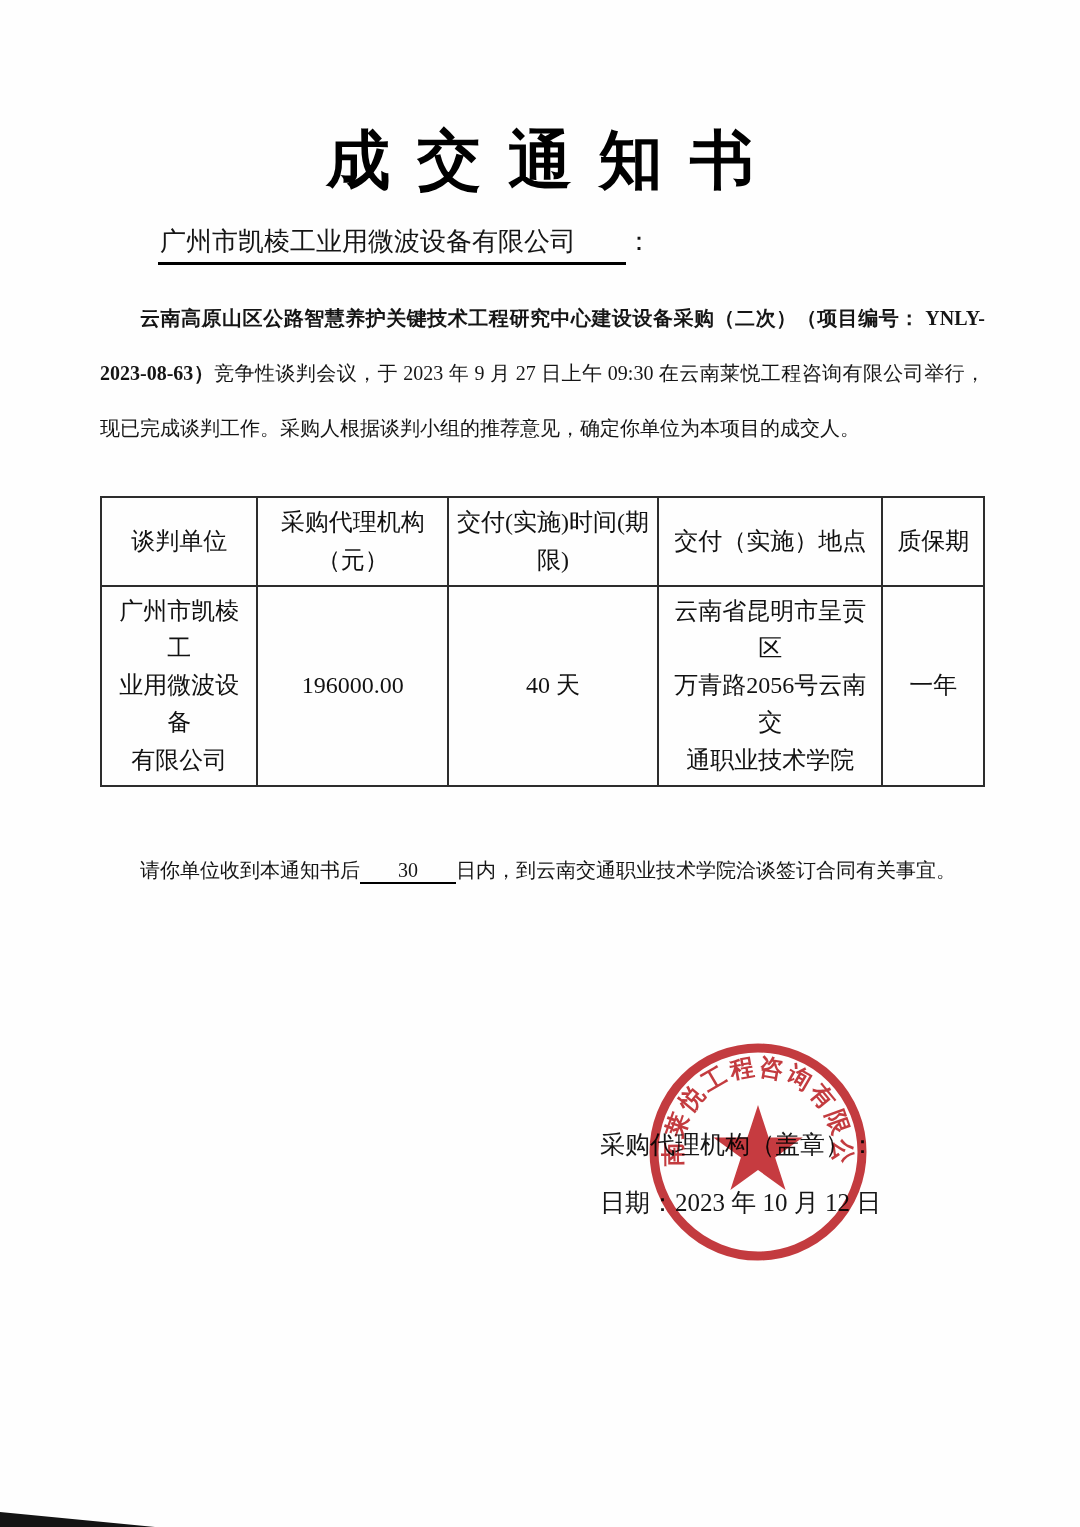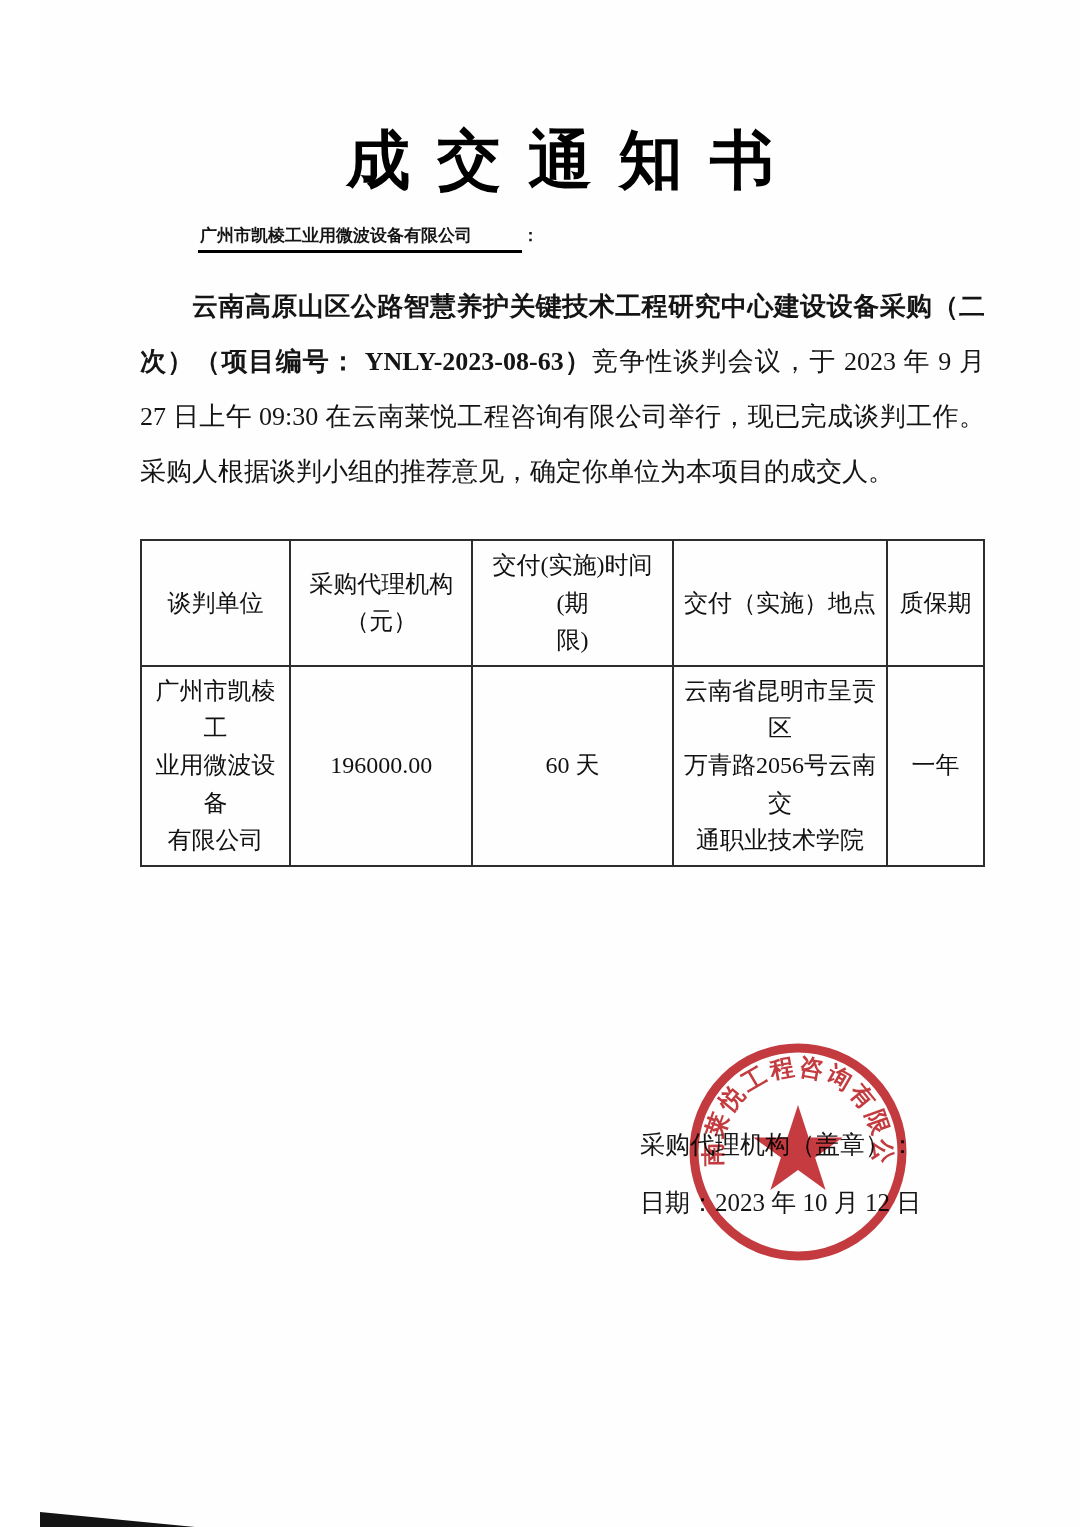--- a/index.html
+++ b/index.html
@@ -2,48 +2,48 @@
 <html><head>
 <meta charset="utf-8">
 <style>
   html, body { margin:0; padding:0; }
   body {
     width:1080px; height:1527px; position:relative;
     background:#ffffff;
     font-family:"Liberation Serif", serif;
     color:#151515;
   }
-  .page { position:absolute; inset:0; overflow:hidden; background:#fefefe;margin-left:40px; }
+  .page { position:absolute; inset:0; overflow:hidden; background:#fefefe; }
 
   .doc-title {
     margin:126px 0 0 0;
     text-align:center;
     font-size:64px;
     font-weight:bold;
     letter-spacing:0.42em;
     text-indent:0.42em;
     color:#000;
     line-height:1.1;
   }
 
   .content { margin:0 95px 0 100px; }
 
   .addressee {
     margin-top:28px;
     padding-left:58px;
-    font-size:17px;
-    font-weight:bold;
+    font-size:26px;
+    font-weight:normal;
   }
   .addressee .company-underline {
     display:inline-block;
     border-bottom:3px solid #000;
     padding:0 50px 3px 2px;
   }
 
-  .para { font-size:26px; line-height:55px; text-align:justify; }
+  .para { font-size:20px; line-height:55px; text-align:justify; }
   .para1 { margin-top:26px; text-indent:2em; }
   .para1 .lead-bold { font-weight:bold; }
 
   table.award {
     width:100%;
     border-collapse:collapse;
     margin-top:40px;
     table-layout:fixed;
   }
   table.award th, table.award td {
@@ -130,29 +130,30 @@
           <th>交付（实施）地点</th>
           <th>质保期</th>
         </tr>
       </thead>
       <tbody>
         <tr>
           <td>广州市凯棱工
 业用微波设备
 有限公司</td>
           <td>196000.00</td>
-          <td>60 天</td>
+          <td>40 天</td>
           <td>云南省昆明市呈贡区
 万青路2056号云南交
 通职业技术学院</td>
           <td>一年</td>
         </tr>
       </tbody>
     </table>
 
+    <p class="para para2"><span>请你单位收到本通知书后</span><span class="blank-line">30</span><span>日内，到云南交通职业技术学院洽谈签订合同有关事宜。</span></p>
 
   </div>
 
   <div class="signature">
     <div>采购代理机构（盖章）：</div>
     <div>日期：2023 年 10 月 12 日</div>
   </div>
 
   <svg class="stamp" viewBox="-118 -118 236 236" xmlns="http://www.w3.org/2000/svg">
     <circle cx="0" cy="0" r="104" fill="none" stroke="#bf2a2e" stroke-width="9"></circle>

